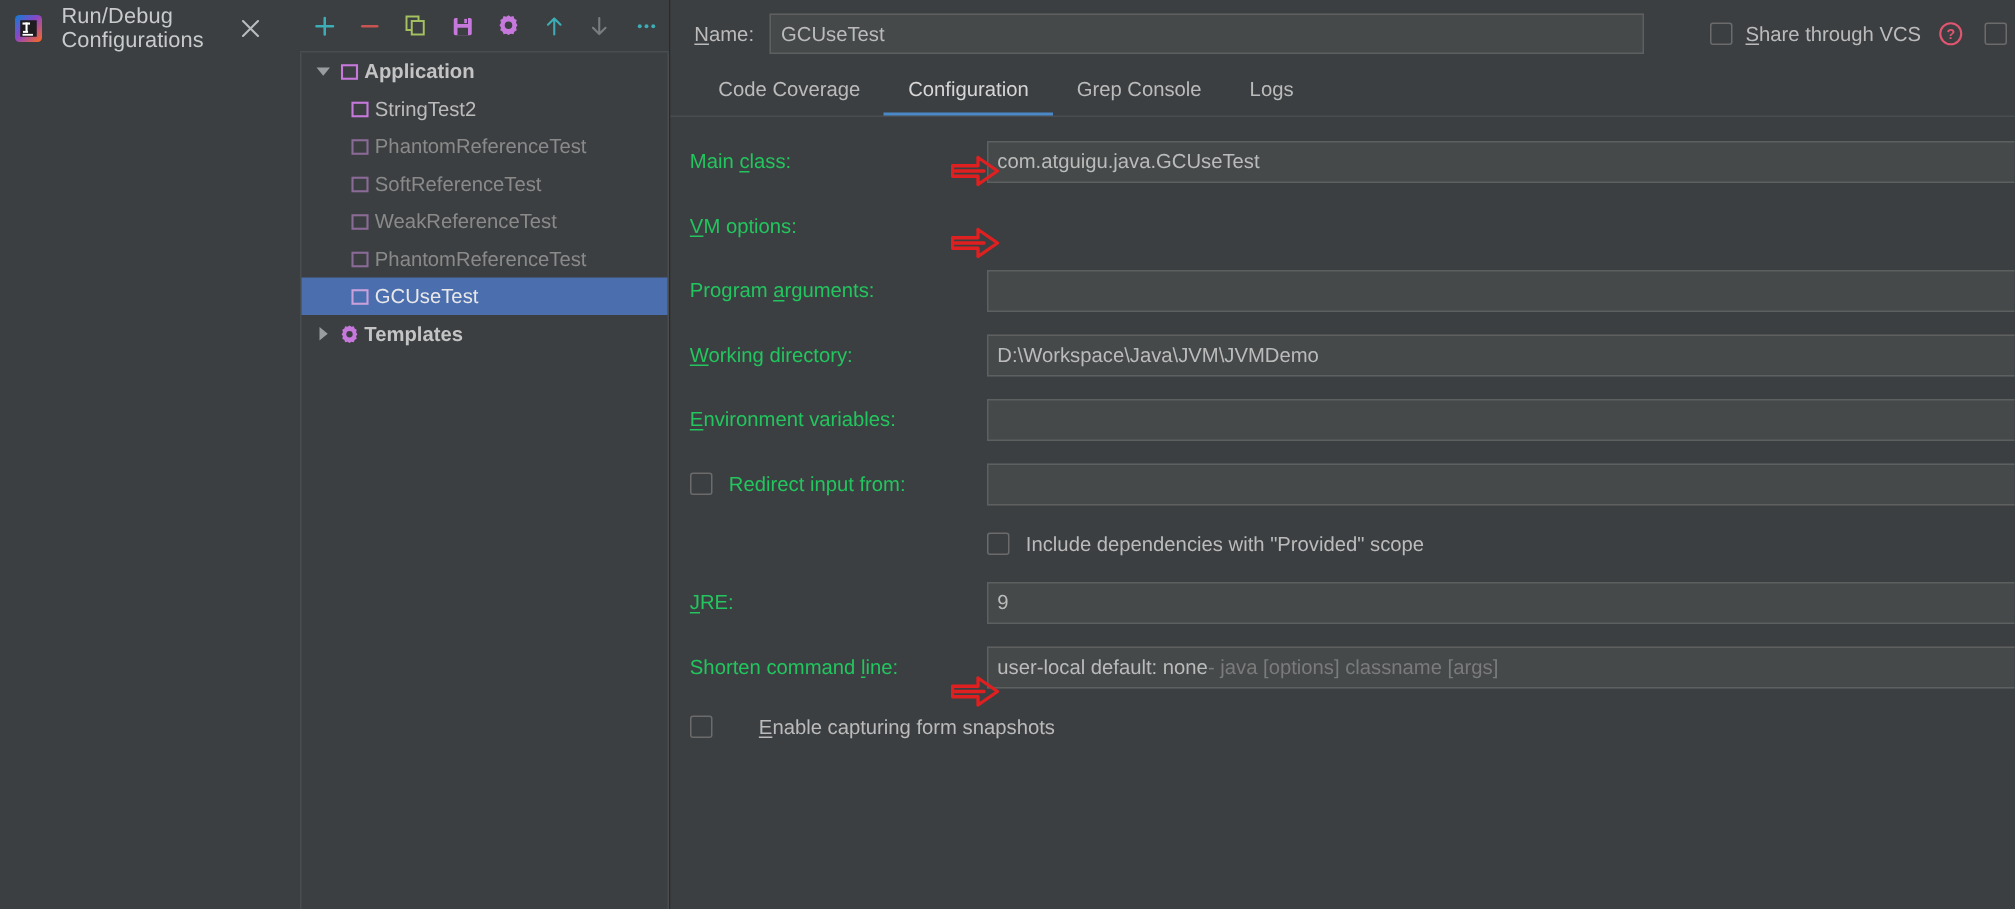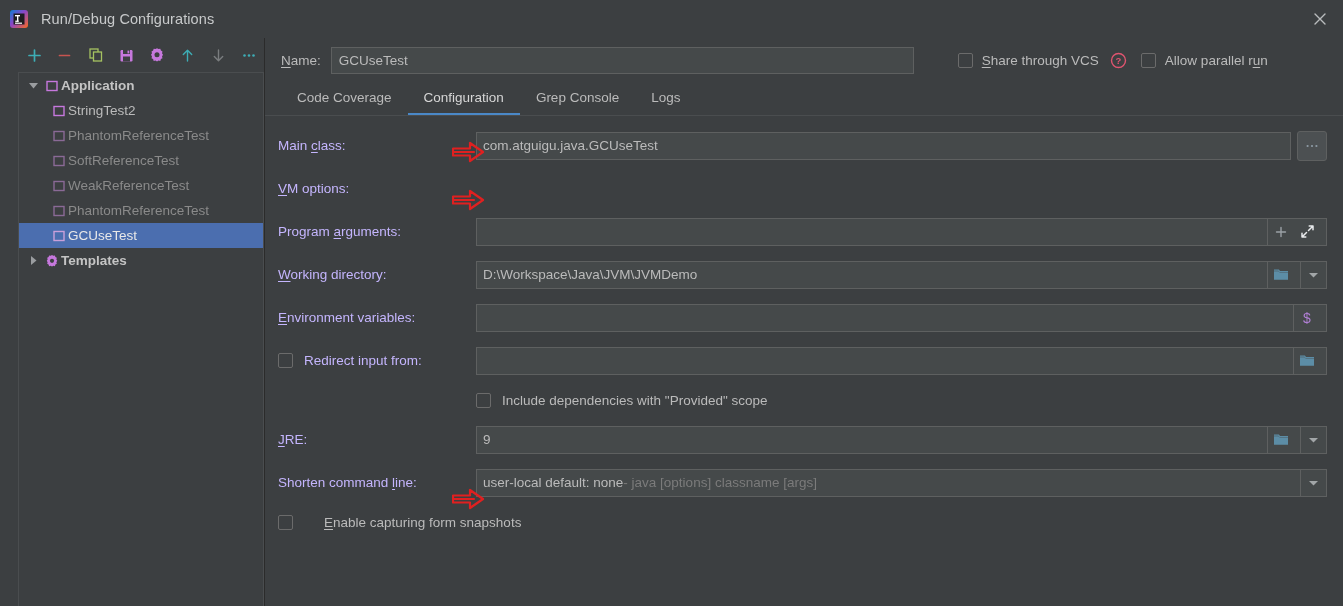--- a/index.html
+++ b/index.html
@@ -10,21 +10,21 @@
     background: #3c3f41;
     font-family: "Liberation Sans", sans-serif;
     font-size: 13px;
     color: #bbbbbb;
     -webkit-font-smoothing: antialiased;
   }
   .dialog {
     position: relative;
     width: 1343px; height: 606px;
     background: #3c3f41;
-    display: flex; flex-direction: column;
+    display: flex; 
   }
 
   
   .titlebar {
     height: 38px; flex: 0 0 38px;
     display: flex; align-items: center;
     padding: 0 0 0 9px;
     background: #3c3f41;
   }
   .ij-logo { width: 20px; height: 20px; flex: 0 0 20px; position: relative; }
@@ -176,21 +176,21 @@
     overflow: hidden;
     position: relative;
   }
   .frow {
     display: flex; align-items: center;
     height: 43px;
   }
   .frow .flabel {
     width: 199px; flex: 0 0 199px;
     font-size: 13.5px;
-    color: #c4b5fd;
+    color: #22c55e;
     text-align: left;
     padding-left: 1px;
     white-space: nowrap;
   }
   .frow .flabel.cbl { display: flex; align-items: center; }
   .frow .flabel.cbl .cb { margin-right: 11px; }
   .field-wrap { flex: 1 1 auto; display: flex; align-items: center; min-width: 0; }
 
   .tfield {
     flex: 1 1 auto;

